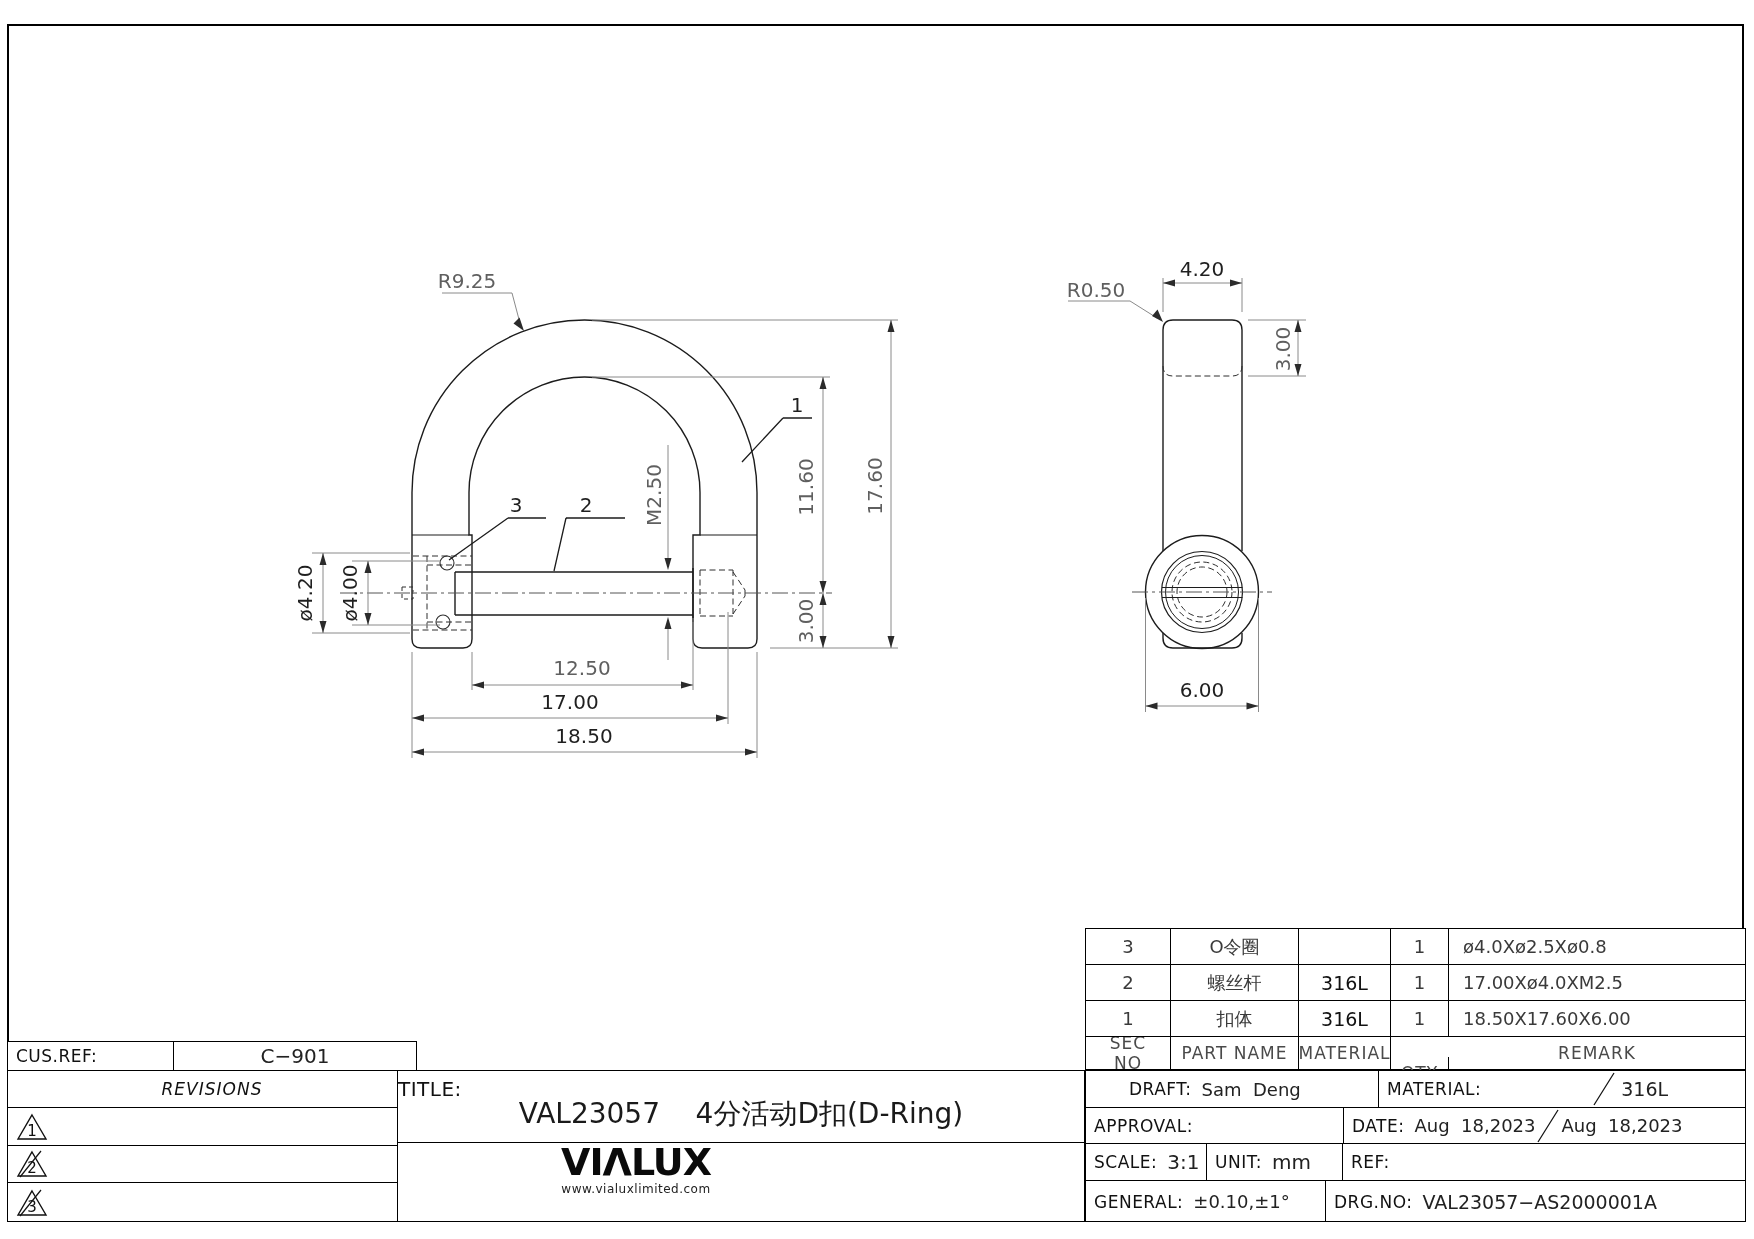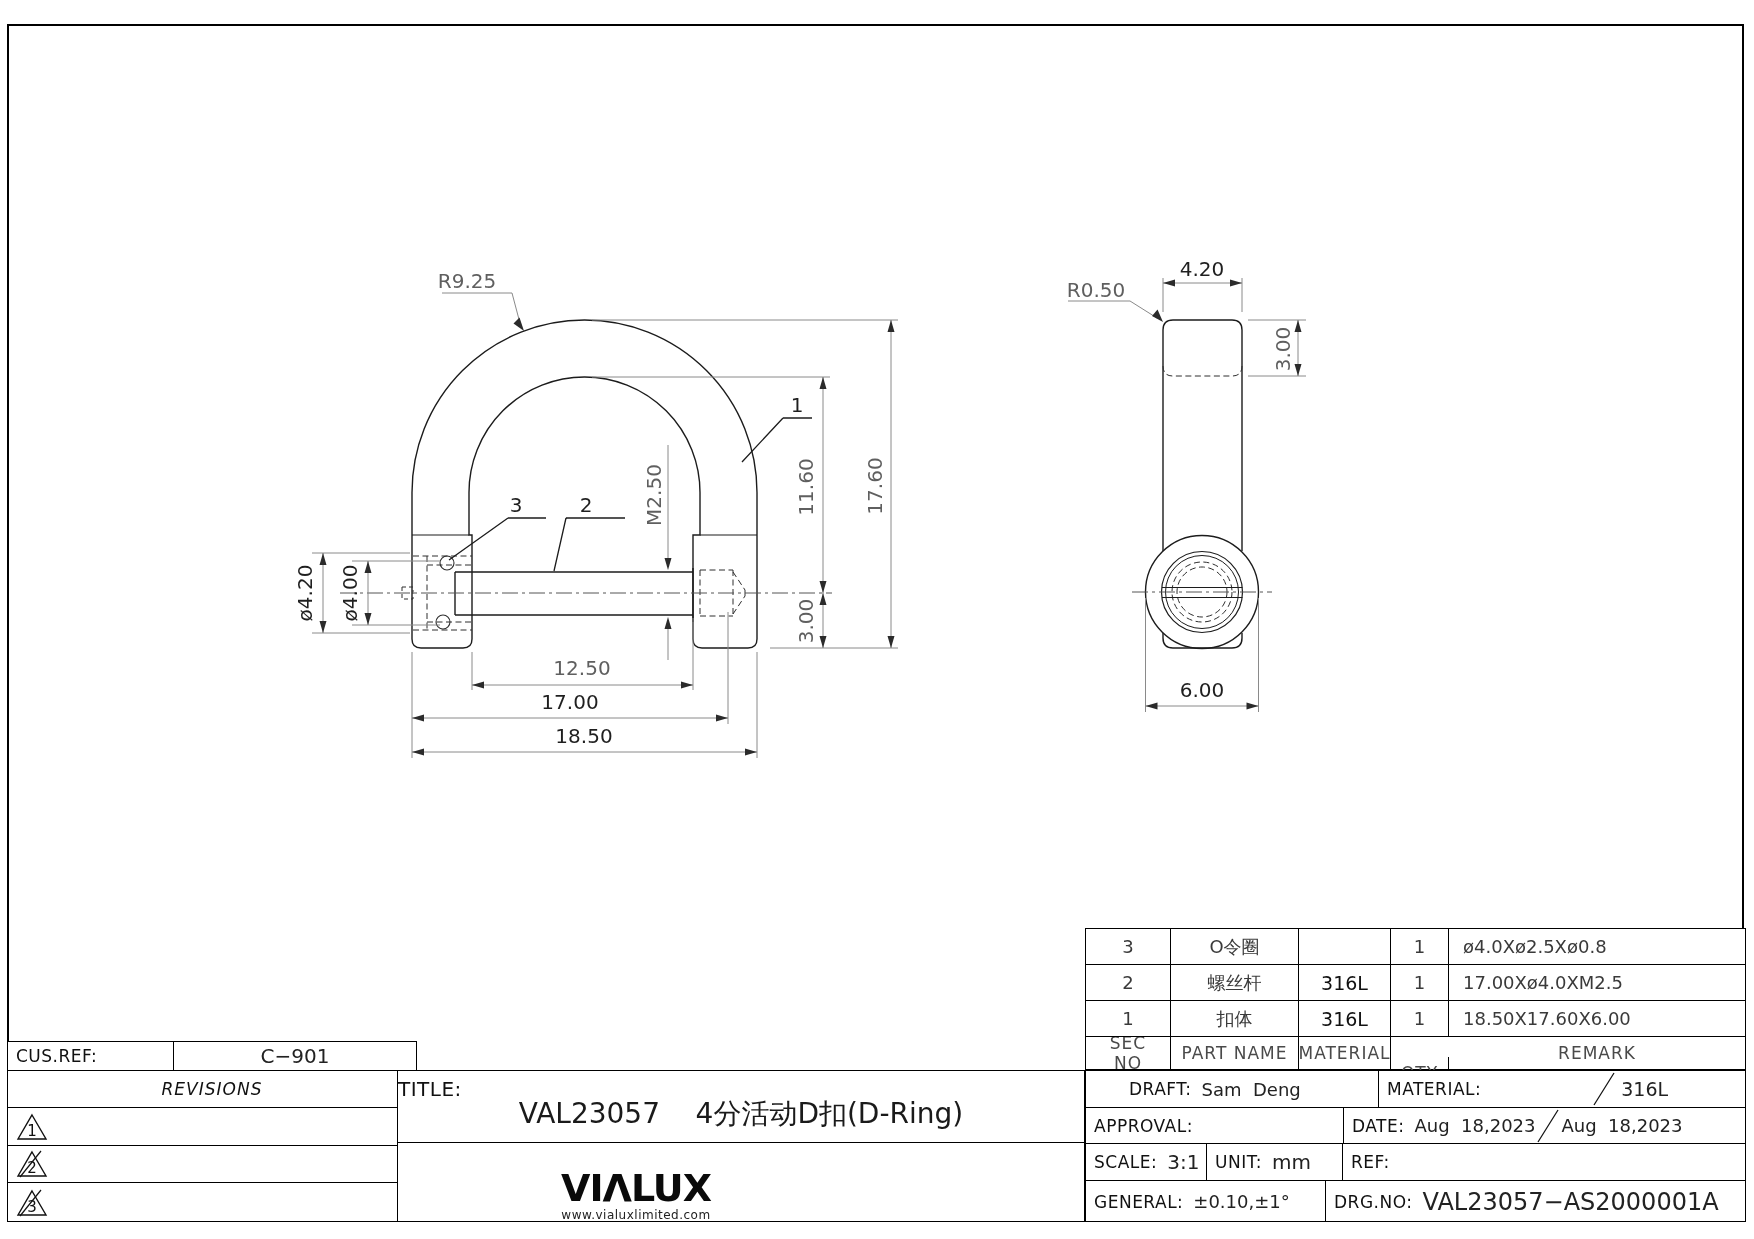--- a/index.html
+++ b/index.html
@@ -174,21 +174,21 @@
         <text x="16" y="24" text-anchor="middle" font-size="15" fill="#111">3</text>
       </svg>
     </div>
   </div>
 
   <div class="blk" style="left:397px;top:1070px;width:688px;height:152px;">
     <div class="row" style="height:72px;position:relative;align-items:center;justify-content:center;">
       <span class="lbl" style="position:absolute;left:0;top:6px;font-size:20px;">TITLE:</span>
       <span class="title-main" style="margin-top:14px;">VAL23057    4分活动D扣(D-Ring)</span>
     </div>
-    <div class="row" style="height:79px;flex-direction:column;justify-content:flex-end;align-items:center;">
+    <div class="row" style="height:79px;flex-direction:column;justify-content:flex-start;align-items:center;">
       <div style="transform:translateX(-105px);display:flex;flex-direction:column;align-items:center;">
         <span class="logo-text">VIΛLUX</span>
         <span class="logo-web">www.vialuxlimited.com</span>
       </div>
     </div>
   </div>
 
   <div class="blk" style="left:1085px;top:928px;width:661px;height:142px;">
     <div class="row" style="height:36px;">
       <div class="cell cc tbl-txt" style="width:85px;">3</div>
@@ -260,17 +260,17 @@
         <span class="lbl">REF:</span>
       </div>
     </div>
     <div class="row" style="height:41px;">
       <div class="cell" style="width:240px;">
         <span class="lbl">GENERAL:</span>
         <span class="val">±0.10,±1°</span>
       </div>
       <div class="cell" style="flex:1;">
         <span class="lbl">DRG.NO:</span>
-        <span class="val" style="font-size:24px;">VAL23057−AS2000001A</span>
+        <span class="val" style="font-size:19px;">VAL23057−AS2000001A</span>
       </div>
     </div>
   </div>
 </div>
 
 </body></html>

